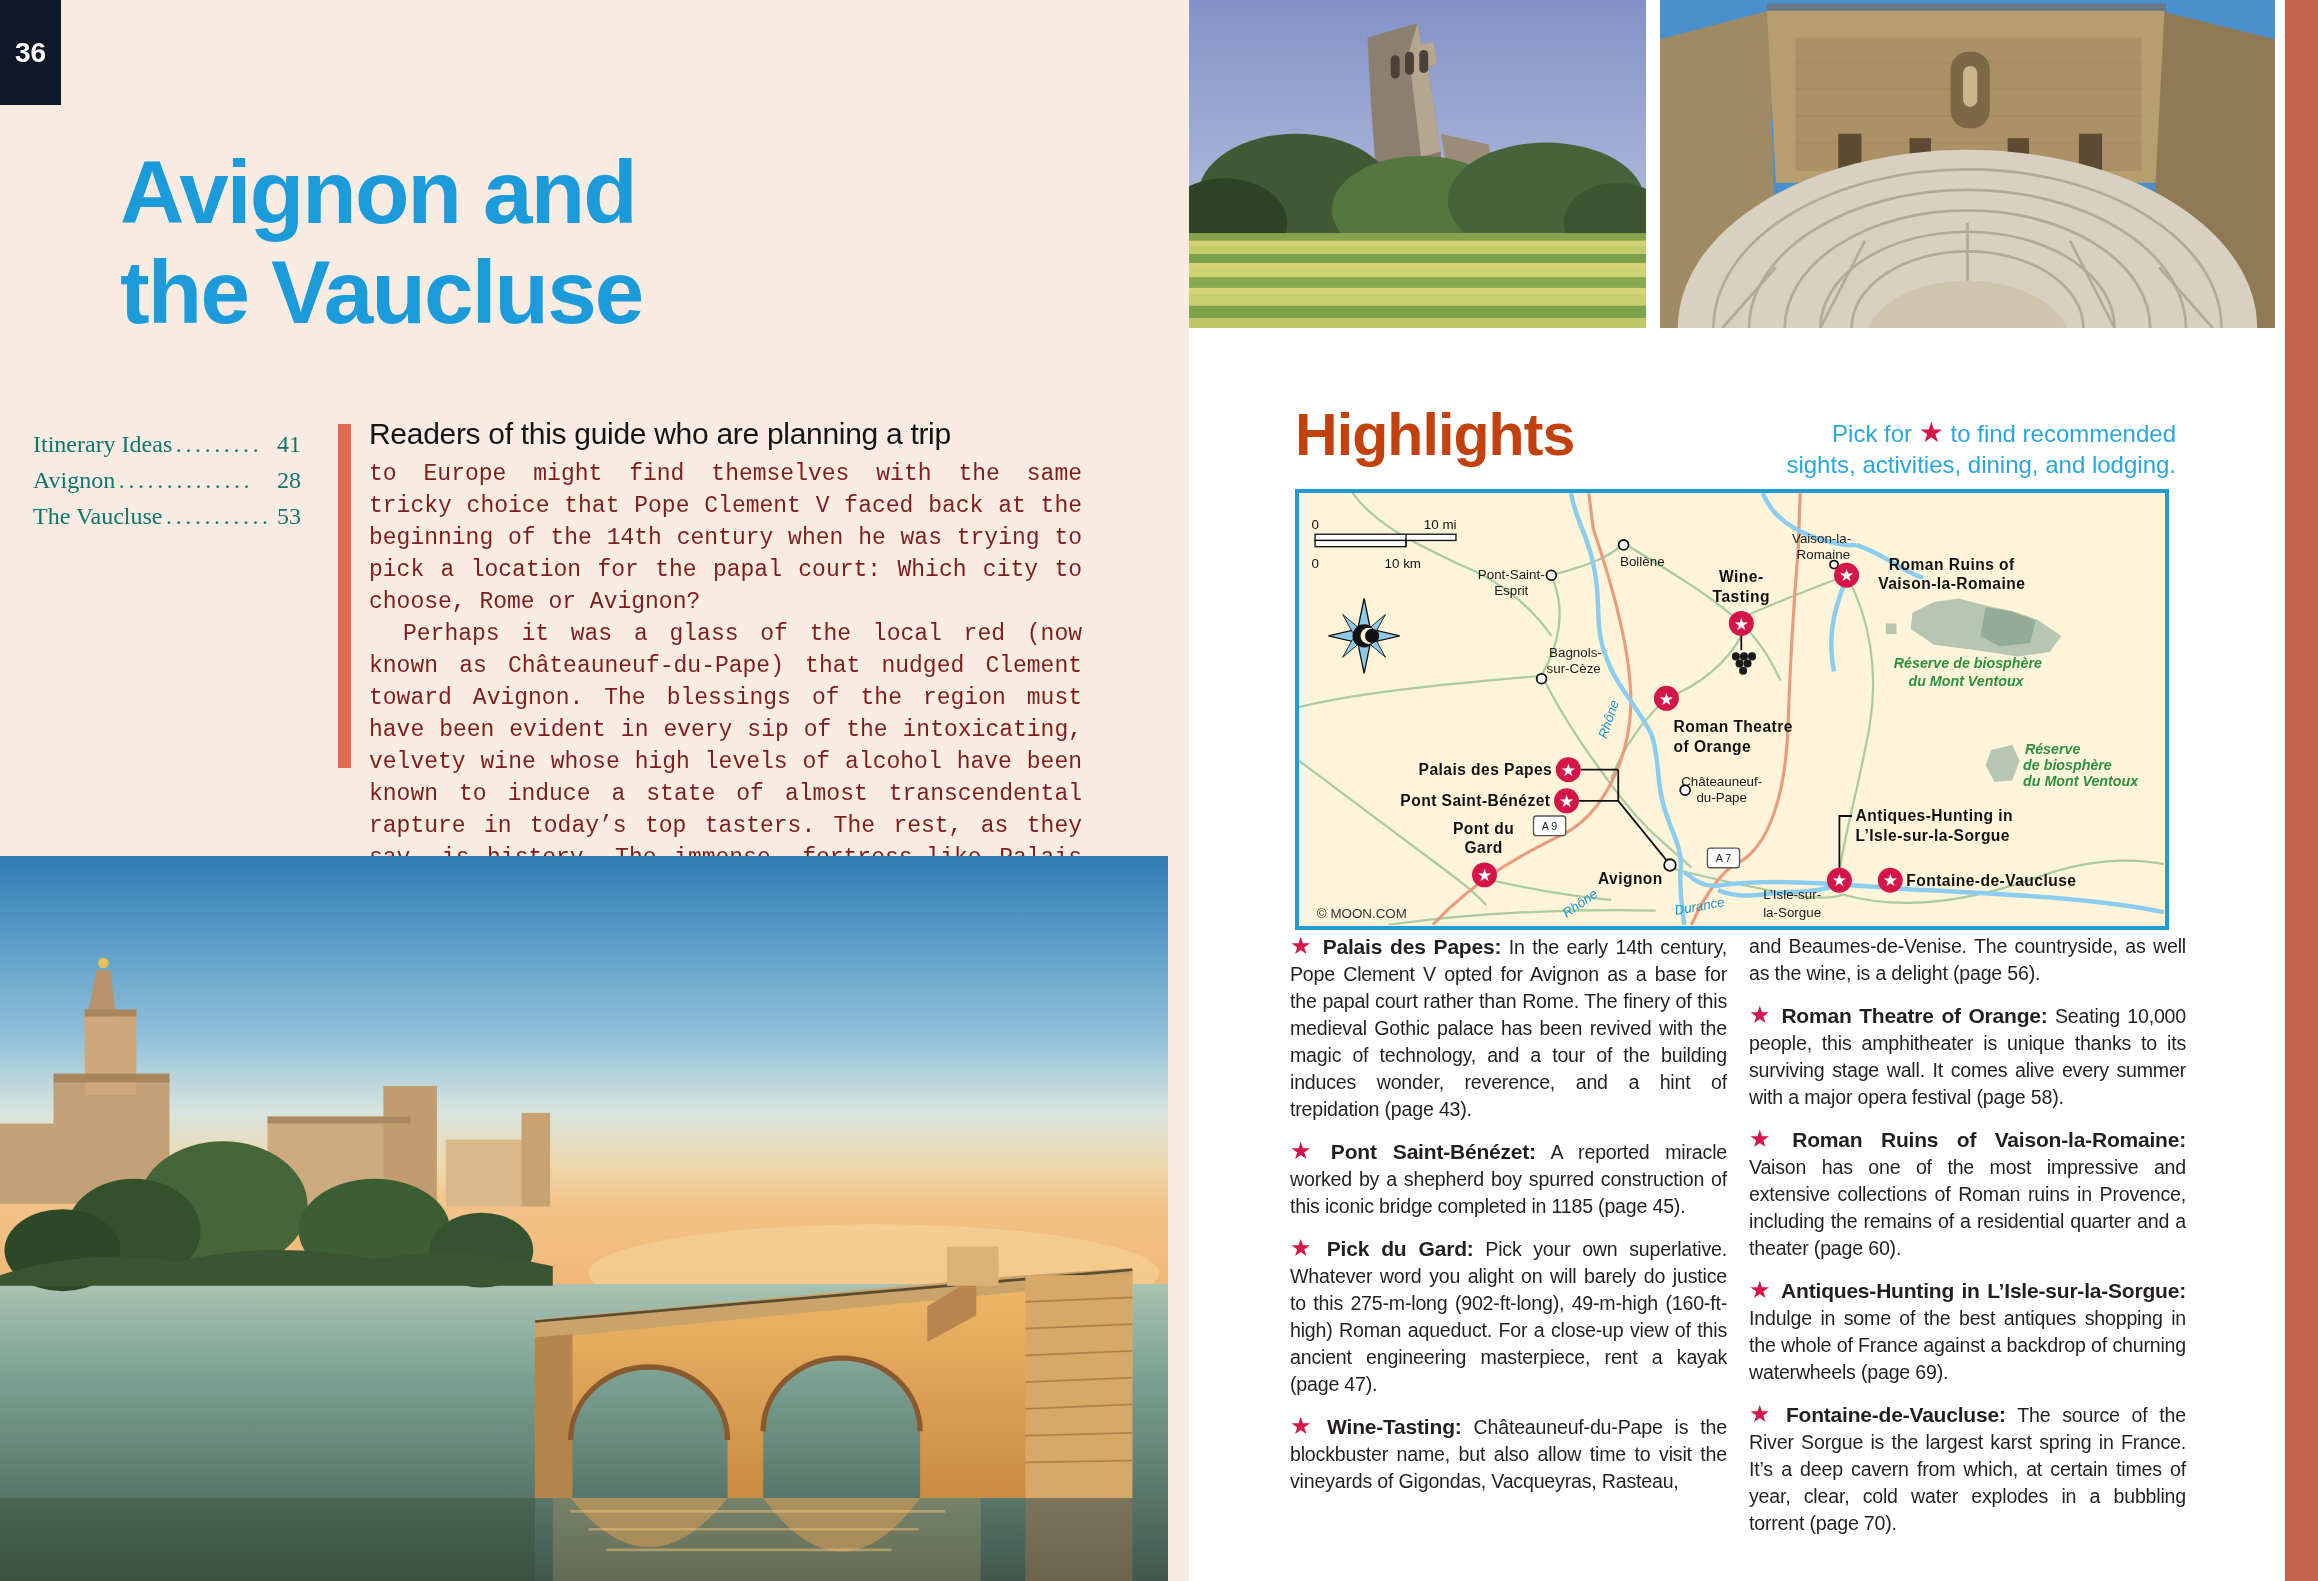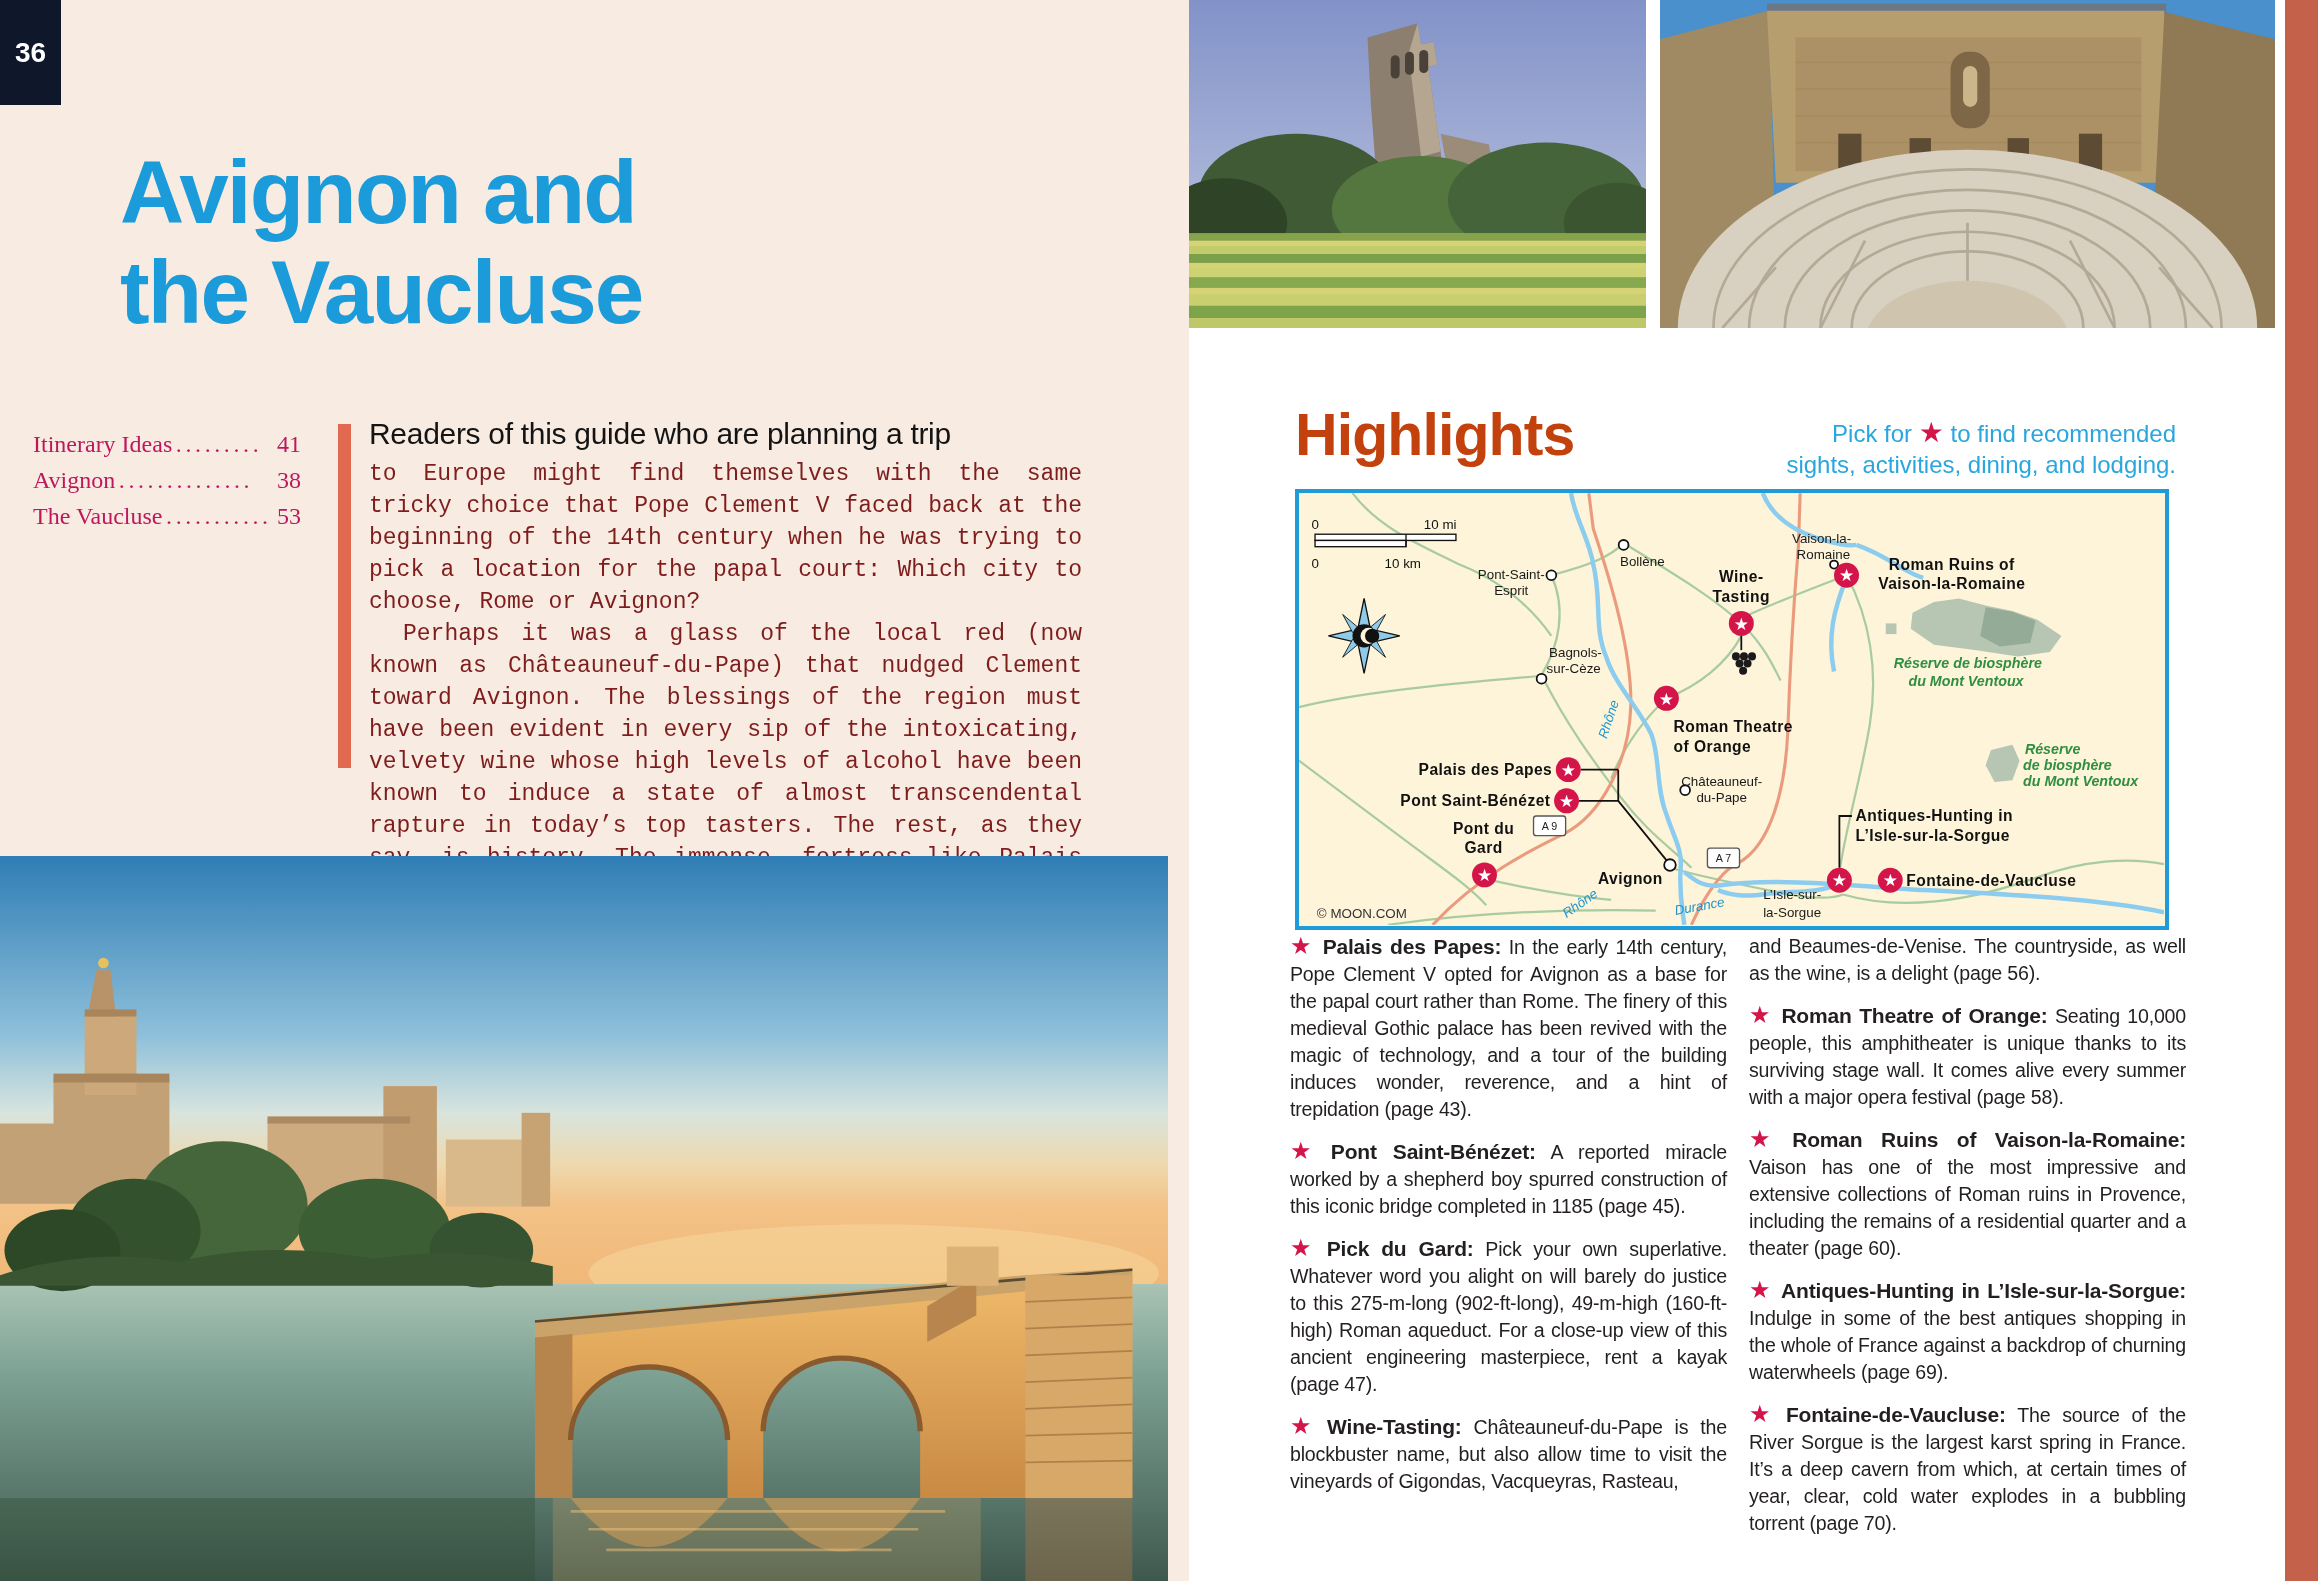--- a/index.html
+++ b/index.html
@@ -6,21 +6,21 @@
   body{width:2319px;height:1581px;position:relative;background:#ffffff;
        font-family:"Liberation Sans",sans-serif;overflow:hidden;}
 
   
   .left-page{position:absolute;left:0;top:0;width:1189px;height:1581px;background:#f7ebe2;}
   .pagenum-box{position:absolute;left:0;top:0;width:61px;height:105px;background:#0f172a;
        color:#fff;font-size:28px;font-weight:bold;display:flex;align-items:center;justify-content:center;}
   .chapter-title{position:absolute;left:120px;top:143px;color:#1b9bd9;font-weight:bold;
        font-size:89px;line-height:1.12;letter-spacing:-1.8px;}
   .toc{position:absolute;left:33px;top:426px;width:268px;font-family:"Liberation Serif",serif;
-       font-size:24px;color:#be185d;}
+       font-size:24px;color:#0f766e;}
   .toc-row{display:flex;align-items:baseline;line-height:36px;}
   .toc-dots{flex:1;overflow:hidden;white-space:nowrap;letter-spacing:3.6px;margin:0 3.6px;}
   .intro-rule{position:absolute;left:338px;top:424px;width:12.5px;height:344px;background:#e0694f;}
   .intro{position:absolute;left:369px;top:417px;width:713px;}
   .intro-lead{font-size:30px;color:#141414;margin:0 0 7.1px 0;letter-spacing:-0.3px;}
   .intro-body{font-family:Liberation Mono, monospace;font-size:23px;line-height:32px;
        color:#7f1d1d;text-align:justify;margin:0;}
   .intro-body.indent{text-indent:34px;}
   .photo-bridge{position:absolute;left:0;top:856px;width:1168px;height:725px;}
 
@@ -72,21 +72,21 @@
 
   <div class="toc">
     <div class="toc-row">
       <span>Itinerary Ideas</span>
       <span class="toc-dots">.........</span>
       <span>41</span>
     </div>
     <div class="toc-row">
       <span>Avignon</span>
       <span class="toc-dots">..............</span>
-      <span>38</span>
+      <span>28</span>
     </div>
     <div class="toc-row">
       <span>The Vaucluse</span>
       <span class="toc-dots">...........</span>
       <span>53</span>
     </div>
   </div>
 
   <div class="intro-rule"></div>
 

